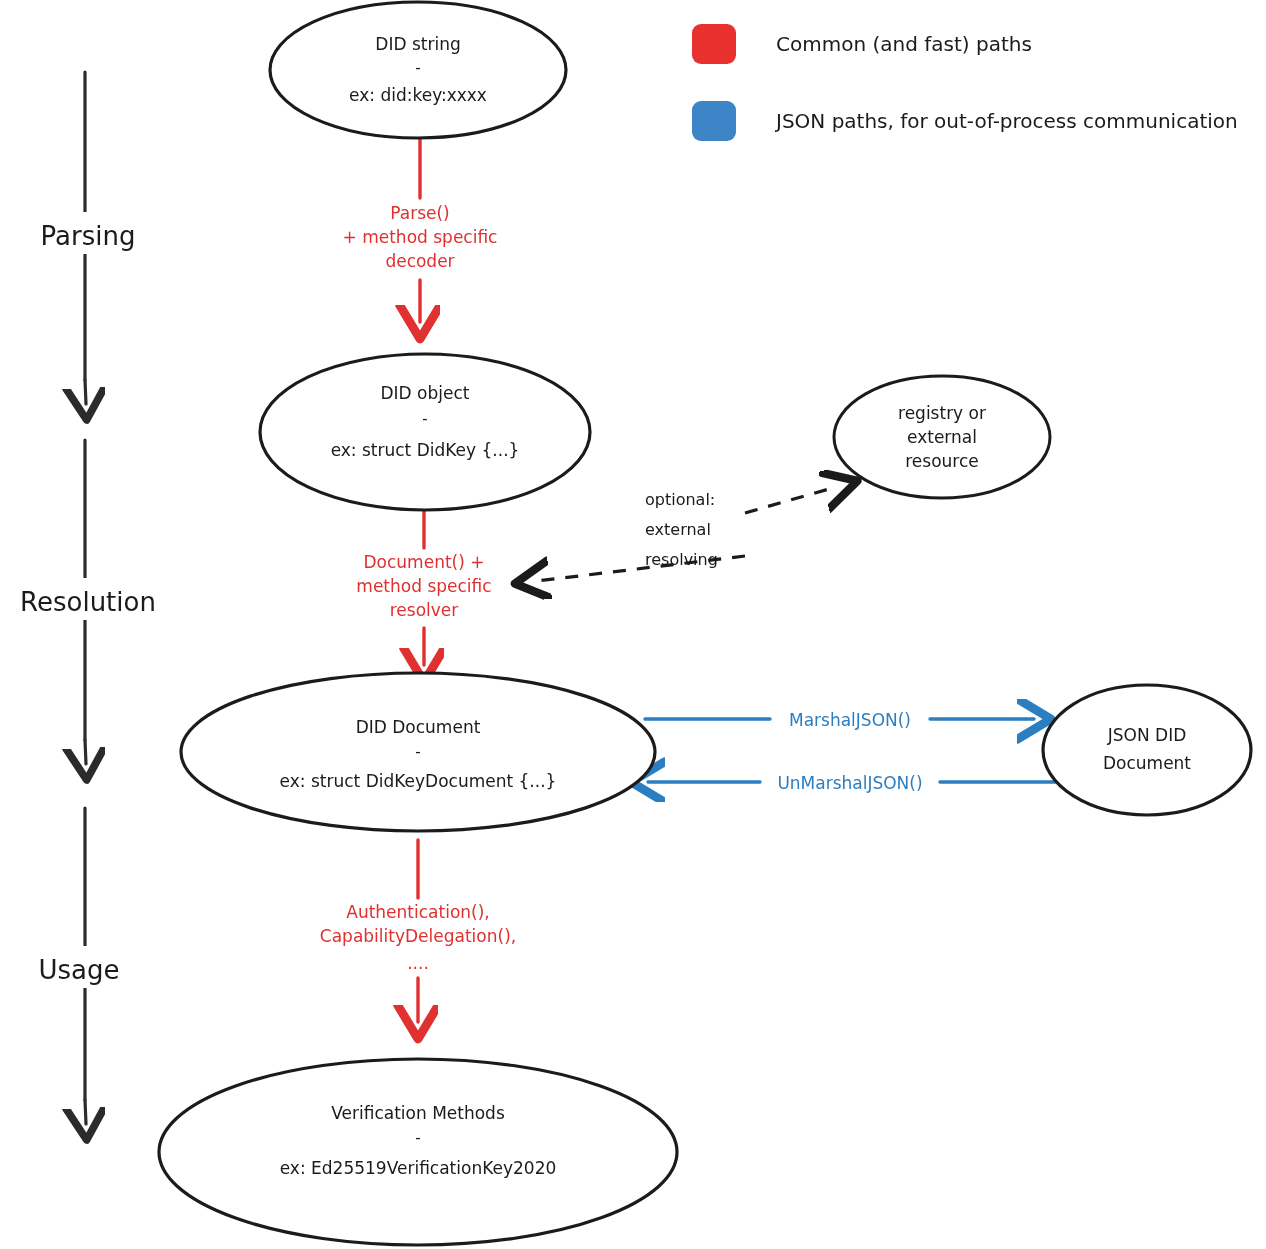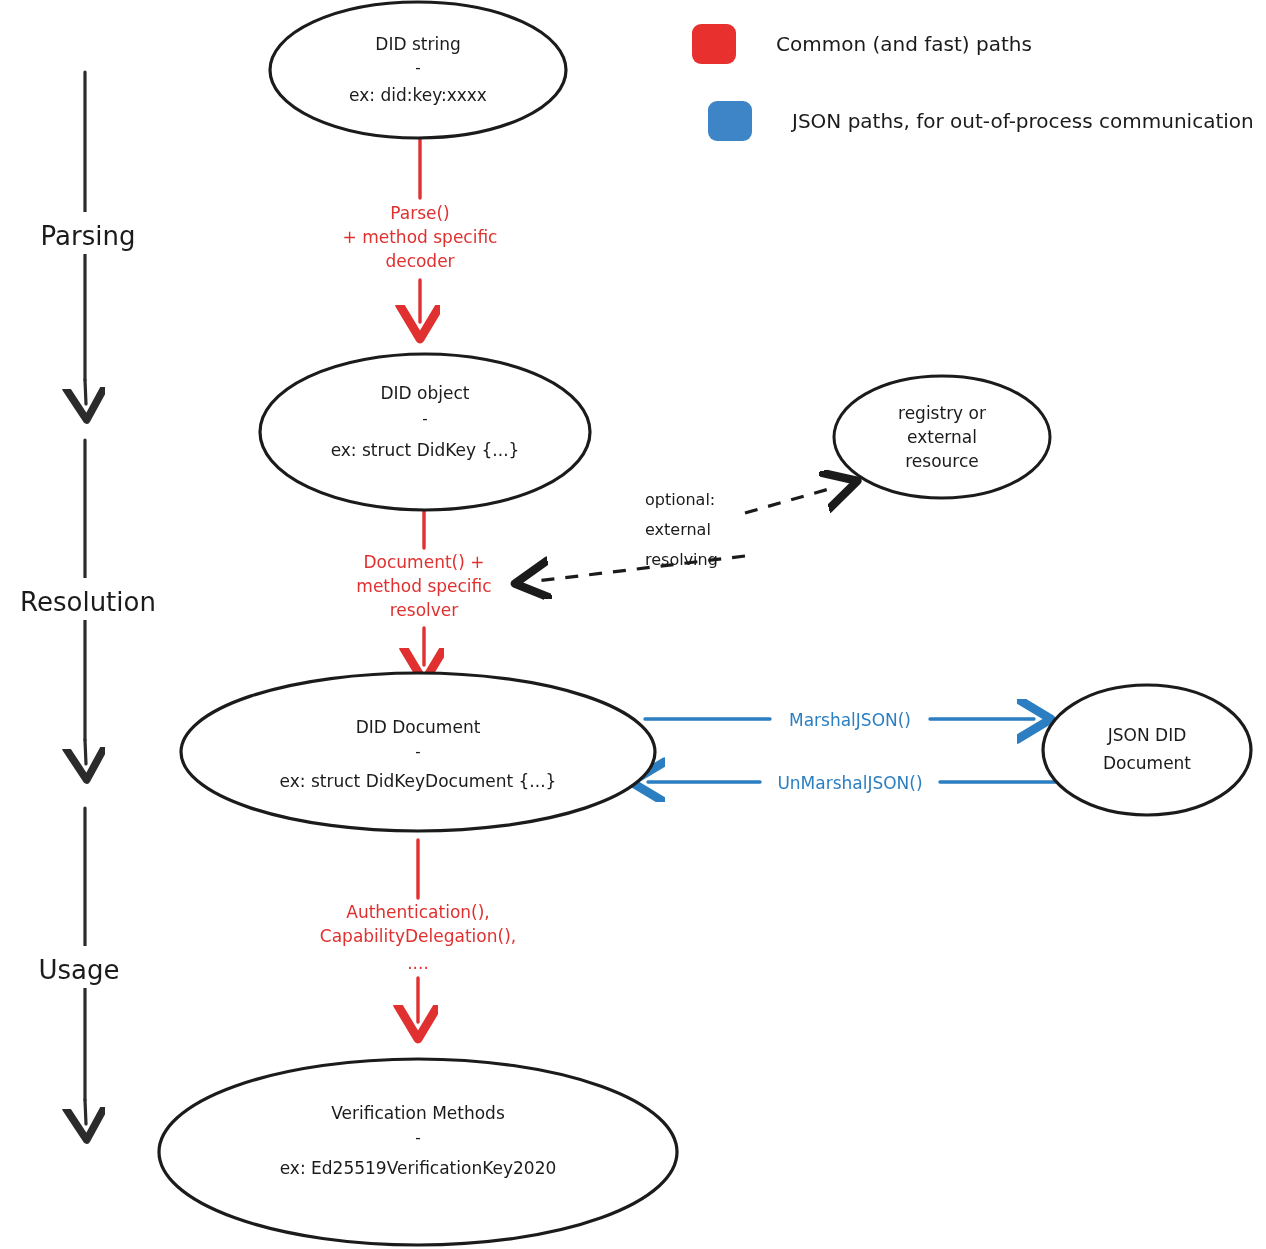--- a/index.html
+++ b/index.html
@@ -148,18 +148,18 @@
       <text class="lbl lbl-sub" x="418" y="1174">ex: Ed25519VerificationKey2020</text>
     </g>
 
   </svg>
 
   <div class="legend-row" style="left:692px; top:24px;">
     <div class="legend-swatch" style="background:#e8312f;"></div>
     <div class="legend-text">Common (and fast) paths</div>
   </div>
 
-  <div class="legend-row" style="left:692px; top:101px;margin-left:16px;">
+  <div class="legend-row" style="left:692px; top:101px;">
     <div class="legend-swatch" style="background:#3d85c6;"></div>
     <div class="legend-text">JSON paths, for out-of-process communication</div>
   </div>
 
 </div>
 
 </body></html>

